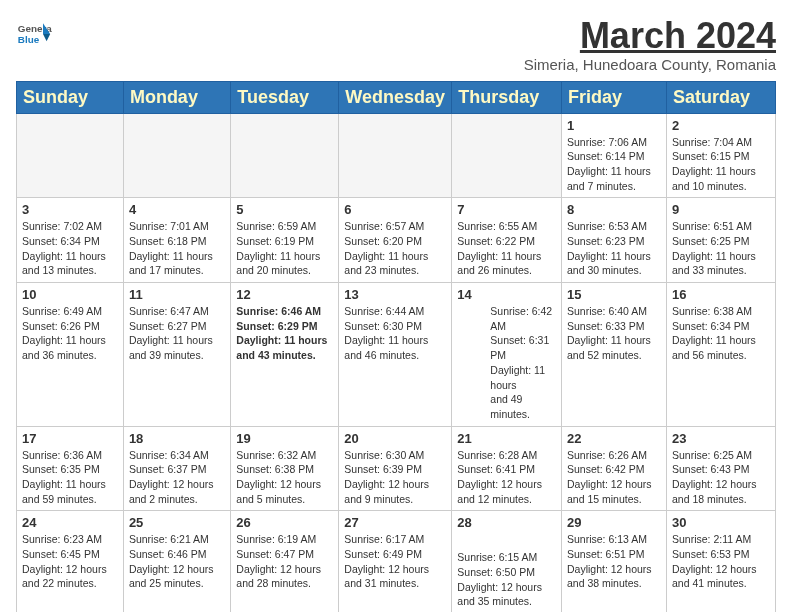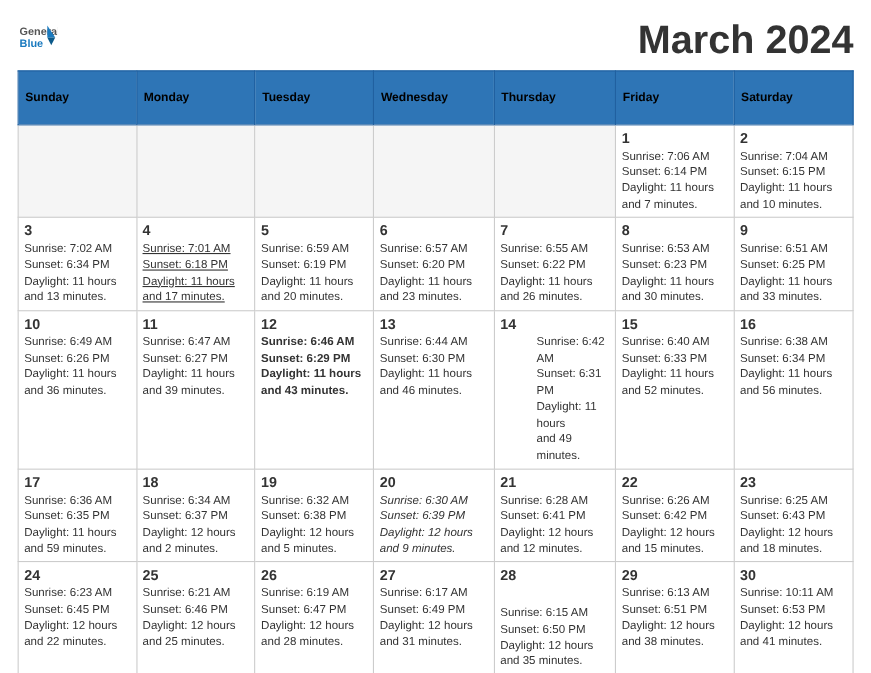--- a/index.html
+++ b/index.html
@@ -26,37 +26,38 @@
       height: 36px;
     }
     .title-area {
       text-align: right;
     }
     .cal-title {
       font-size: 36px;
       font-weight: bold;
       color: #333;
       line-height: 1.1;
+      text-decoration: underline;
     }
     .cal-subtitle {
       font-size: 15px;
       color: #555;
     }
     .calendar {
       width: 100%;
       border-collapse: collapse;
       border: 1px solid #ccc;
       font-size: 11px;
     }
     .calendar th {
       background: #2e75b6;
-      color: #000000;
+      color: #fef9c3;
       text-align: left;
-      padding: 18px 6px;
-      font-size: 11px;
+      padding: 5px 6px;
+      font-size: 18px;
       font-weight: bold;
       border: 1px solid #2060a0;
     }
     .calendar td {
       vertical-align: top;
       border: 1px solid #ccc;
       padding: 4px 5px;
       width: 113px;
       min-height: 70px;
       background: #fff;
@@ -85,20 +86,21 @@
   <div class="logo">
     <svg class="logo-icon" viewBox="0 0 40 40">
       <text x="2" y="18" font-size="11" font-family="Arial" font-weight="bold" fill="#555">General</text>
       <text x="2" y="30" font-size="11" font-family="Arial" font-weight="bold" fill="#1a7abf">Blue</text>
       <polygon points="30,8 38,20 30,20" fill="#1a7abf"></polygon>
       <polygon points="30,20 38,20 34,28" fill="#0d5a8a"></polygon>
     </svg>
   </div>
   <div class="title-area">
     <div class="cal-title">March 2024</div>
+    <div class="cal-subtitle">Simeria, Hunedoara County, Romania</div>
   </div>
 </div>
 
 <table class="calendar">
   <thead>
     <tr>
       <th>Sunday</th>
       <th>Monday</th>
       <th>Tuesday</th>
       <th>Wednesday</th>
@@ -132,21 +134,21 @@
       <tr class="week-row">
         <td>
           <span class="day-num">3</span>
           <div class="day-info" style="white-space: pre-line;">Sunrise: 7:02 AM
 Sunset: 6:34 PM
 Daylight: 11 hours
 and 13 minutes.</div>
         </td>
         <td>
           <span class="day-num">4</span>
-          <div class="day-info" style="white-space: pre-line; text-decoration: underline;">Sunrise: 7:01 AM
+          <div class="day-info" style="white-space: pre-line;">Sunrise: 7:01 AM
 Sunset: 6:18 PM
 Daylight: 11 hours
 and 17 minutes.</div>
         </td>
         <td>
           <span class="day-num">5</span>
           <div class="day-info" style="white-space: pre-line;">Sunrise: 6:59 AM
 Sunset: 6:19 PM
 Daylight: 11 hours
 and 20 minutes.</div>
@@ -248,21 +250,21 @@
         </td>
         <td>
           <span class="day-num">19</span>
           <div class="day-info" style="white-space: pre-line;">Sunrise: 6:32 AM
 Sunset: 6:38 PM
 Daylight: 12 hours
 and 5 minutes.</div>
         </td>
         <td>
           <span class="day-num">20</span>
-          <div class="day-info" style="white-space: pre-line; font-style: italic;">Sunrise: 6:30 AM
+          <div class="day-info" style="white-space: pre-line;">Sunrise: 6:30 AM
 Sunset: 6:39 PM
 Daylight: 12 hours
 and 9 minutes.</div>
         </td>
         <td>
           <span class="day-num">21</span>
           <div class="day-info" style="white-space: pre-line;">Sunrise: 6:28 AM
 Sunset: 6:41 PM
 Daylight: 12 hours
 and 12 minutes.</div>
@@ -320,21 +322,21 @@
         </td>
         <td>
           <span class="day-num">29</span>
           <div class="day-info" style="white-space: pre-line;">Sunrise: 6:13 AM
 Sunset: 6:51 PM
 Daylight: 12 hours
 and 38 minutes.</div>
         </td>
         <td>
           <span class="day-num">30</span>
-          <div class="day-info" style="white-space: pre-line;">Sunrise: 10:11 AM
+          <div class="day-info" style="white-space: pre-line;">Sunrise: 2:11 AM
 Sunset: 6:53 PM
 Daylight: 12 hours
 and 41 minutes.</div>
         </td>
       </tr>
       <tr class="week-row">
         <td>
           <span class="day-num">24</span>
           <div class="day-info" style="white-space: pre-line;">Sunrise: 7:09 AM
 Sunset: 7:54 PM

